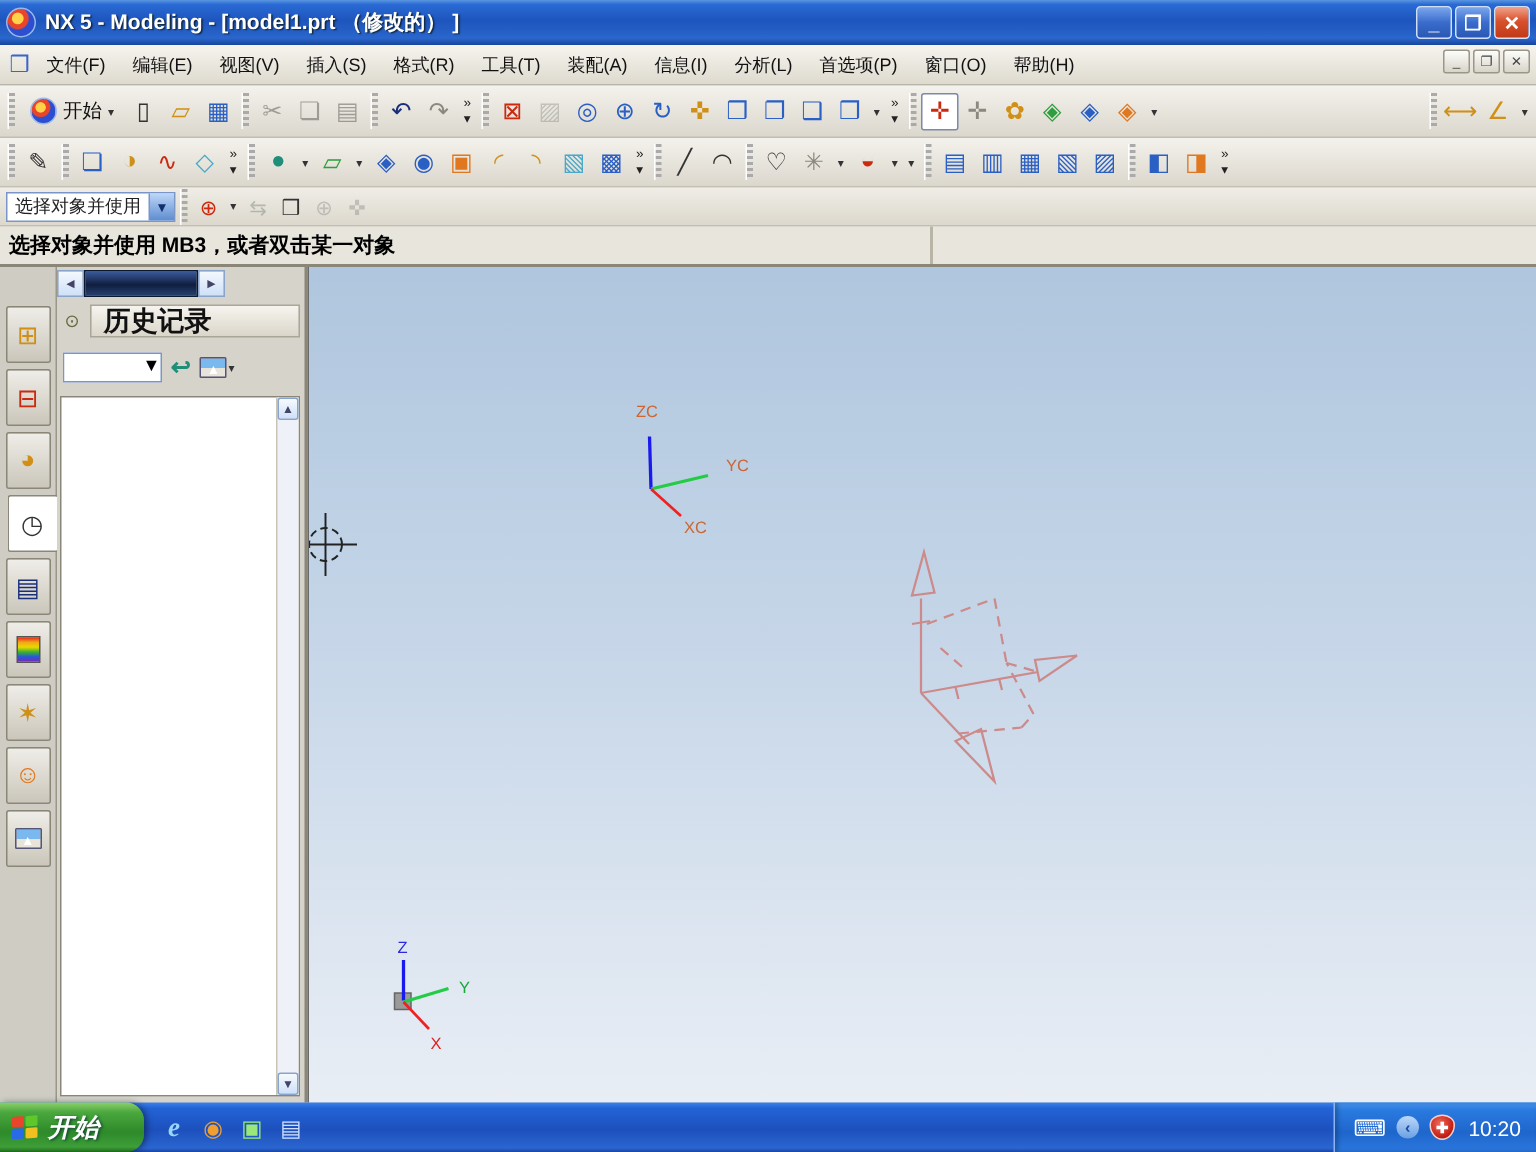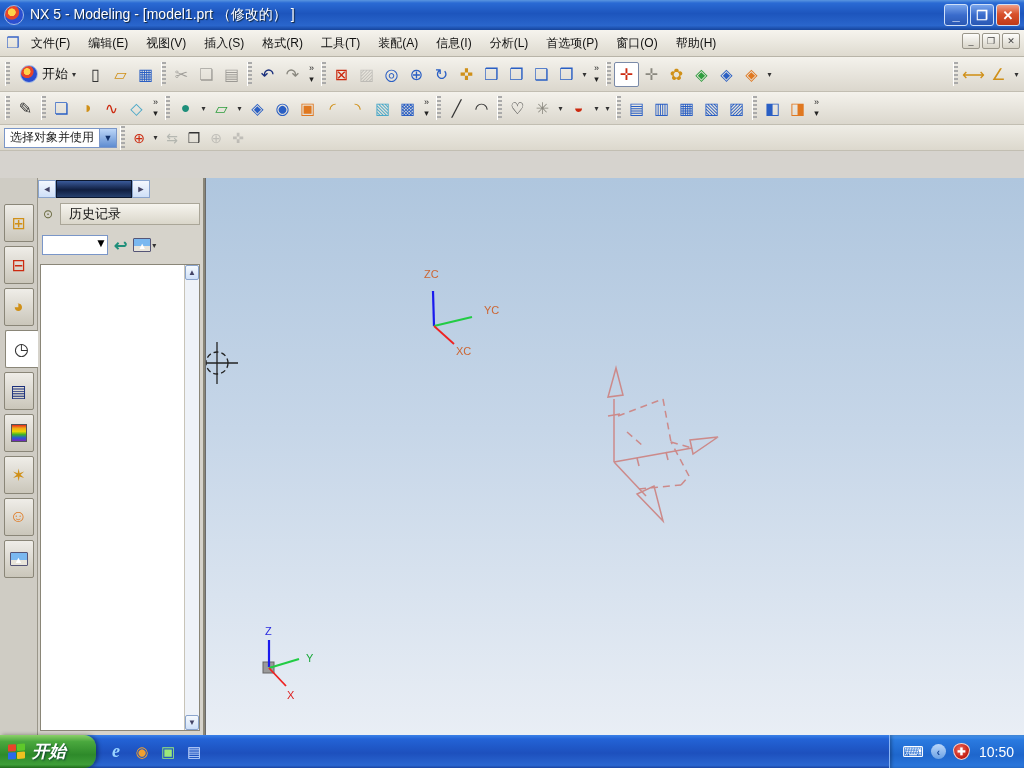--- a/index.html
+++ b/index.html
@@ -4,21 +4,21 @@
 <style>
   * { margin:0; padding:0; box-sizing:border-box; }
   html,body { width:1024px; height:768px; overflow:hidden; }
   body { font-family:"Liberation Sans", sans-serif; font-size:12px; background:#d6d3ce; position:relative; }
   #app { position:absolute; inset:0; width:1024px; height:768px; }
 
   
   .titlebar { position:absolute; left:0; top:0; width:1024px; height:30px;
     background:linear-gradient(180deg,#5a96e0 0%,#2a6ad4 10%,#1d55bd 45%,#2a66cc 85%,#16449c 100%);
     display:flex; align-items:center; padding:0 4px; color:#fff; }
-  .title-text { font-weight:normal; font-size:14px; margin-left:6px; text-shadow:1px 1px 1px #123; flex:1;
+  .title-text { font-weight:bold; font-size:14px; margin-left:6px; text-shadow:1px 1px 1px #123; flex:1;
     white-space:nowrap; overflow:hidden; }
   .nx-logo { width:20px; height:20px; border-radius:50%; flex:0 0 auto;
     background:radial-gradient(circle at 38% 35%, #ffd24a 0 22%, #e8452a 26% 42%, #2b4fd0 48% 100%);
     border:1px solid #9db8e8; }
   .win-btn { width:24px; height:22px; margin-left:2px; border-radius:3px; border:1px solid #cfe0f8;
     background:linear-gradient(180deg,#7aa6ec,#3a6ccc 50%,#2a58b4); color:#fff; font-weight:bold;
     display:flex; align-items:center; justify-content:center; font-size:13px; }
   .win-btn.close { background:linear-gradient(180deg,#f0a088,#d8512c 45%,#c03a18); }
 
   
@@ -80,21 +80,21 @@
     background:linear-gradient(180deg,#7ab8f0 55%,#e8e4da 55%); display:flex; align-items:flex-end; justify-content:center; }
 
   .respanel { width:167px; height:100%; background:#d6d3cb; border-right:2px solid #8a8678; position:relative; }
   .hscroll { position:absolute; left:0; top:2px; height:18px; width:112px; display:flex; }
   .hs-btn { width:18px; height:18px; border:1px solid #8aa4cc; background:linear-gradient(180deg,#f4f8fe,#cfe0f8);
     color:#446; font-size:9px; display:flex; align-items:center; justify-content:center; }
   .hs-thumb { flex:1; background:linear-gradient(180deg,#3a5a9a,#101e40 55%,#26406e); border:1px solid #0c1830; }
   .panel-header { position:absolute; left:2px; top:24px; width:160px; height:24px; display:flex; align-items:center; gap:4px; }
   .pin-icon { width:16px; height:16px; font-size:12px; color:#6a6a40; display:flex; align-items:center; justify-content:center; }
   .panel-title-btn { flex:1; height:22px; border:1px solid #aaa698; background:linear-gradient(180deg,#f6f4ee,#dad6ca);
-    display:flex; align-items:center; padding-left:8px; font-weight:normal; font-size:13px; color:#111; }
+    display:flex; align-items:center; padding-left:8px; font-weight:bold; font-size:18px; color:#111; }
   .panel-tools { position:absolute; left:4px; top:54px; width:158px; height:26px; display:flex; align-items:center; gap:6px; }
   .panel-combo { display:flex; height:20px; border:1px solid #7a96c8; background:#fff; }
   .panel-combo input { width:52px; border:0; outline:none; font-size:11px; }
   .return-icon { font-size:16px; color:#1f8f7a; font-weight:bold; }
   .img-btn { display:flex; align-items:center; gap:1px; }
   .panel-list { position:absolute; left:2px; top:86px; width:160px; bottom:4px; background:#fff; border:1px solid #8a8678; }
   .vscroll { position:absolute; right:0; top:0; bottom:0; width:15px; background:#eef2f8; border-left:1px solid #c8c4b8;
     display:flex; flex-direction:column; justify-content:space-between; }
   .vs-btn { width:14px; height:15px; border:1px solid #8aa4cc; border-radius:2px;
     background:linear-gradient(180deg,#f6fafe,#cfe0f8); color:#446; font-size:8px;
@@ -325,20 +325,24 @@
 
     <span class="tb-btn fb-btn i-red">⊕</span>
         <span class="tb-btn fb-btn caret">▾</span>
         <span class="tb-btn fb-btn i-teal disabled">⇆</span>
         <span class="tb-btn fb-btn i-dark">❒</span>
         <span class="tb-btn fb-btn i-gray disabled">⊕</span>
         <span class="tb-btn fb-btn i-gray disabled">✜</span>
       </div>
   </div>
 
+  <div class="promptbar">
+    <span class="prompt-text">选择对象并使用 MB3，或者双击某一对象</span>
+    <span class="prompt-cell"></span>
+  </div>
 
   <div class="main">
 
     <div class="restabs">
 
     <div class="res-tab i-gold">
           <span class="res-glyph">⊞</span>
         </div>
         <div class="res-tab i-red">
           <span class="res-glyph">⊟</span>
@@ -461,17 +465,17 @@
 
     <span class="ql-icon ql-ie">e</span>
         <span class="ql-icon ql-media">◉</span>
         <span class="ql-icon ql-desk">▣</span>
         <span class="ql-icon ql-msg">▤</span>
       </div>
     <div class="tray">
       <span class="tray-icon">⌨</span>
       <span class="tray-chevron">‹</span>
       <span class="tray-shield">✚</span>
-      <span class="tray-clock">10:50</span>
+      <span class="tray-clock">10:20</span>
     </div>
   </div>
 
 </div>
 
 </body></html>

